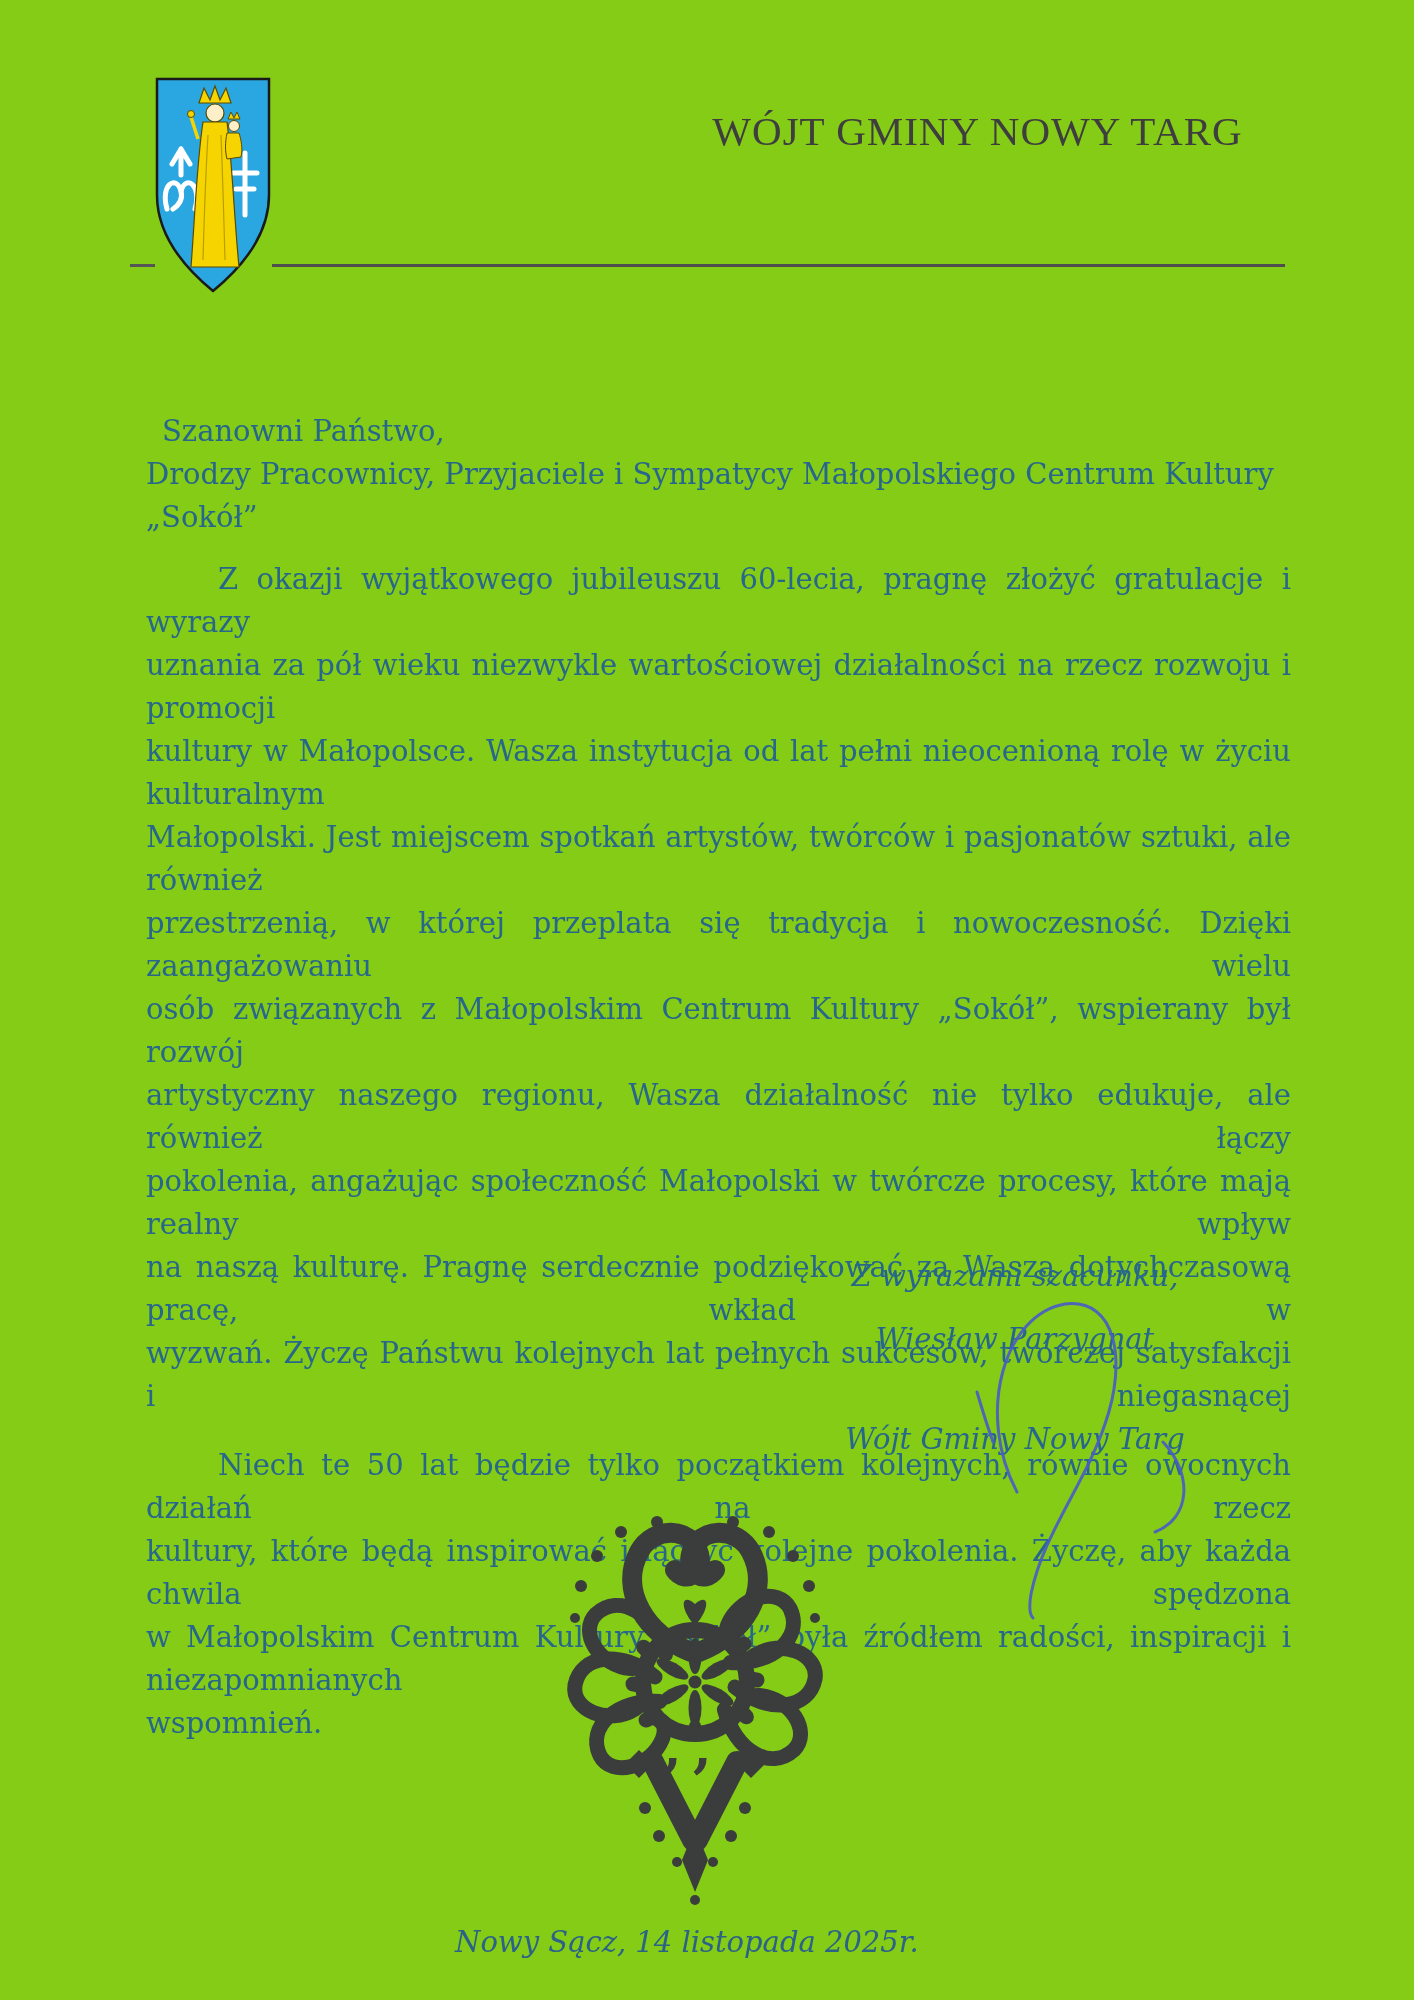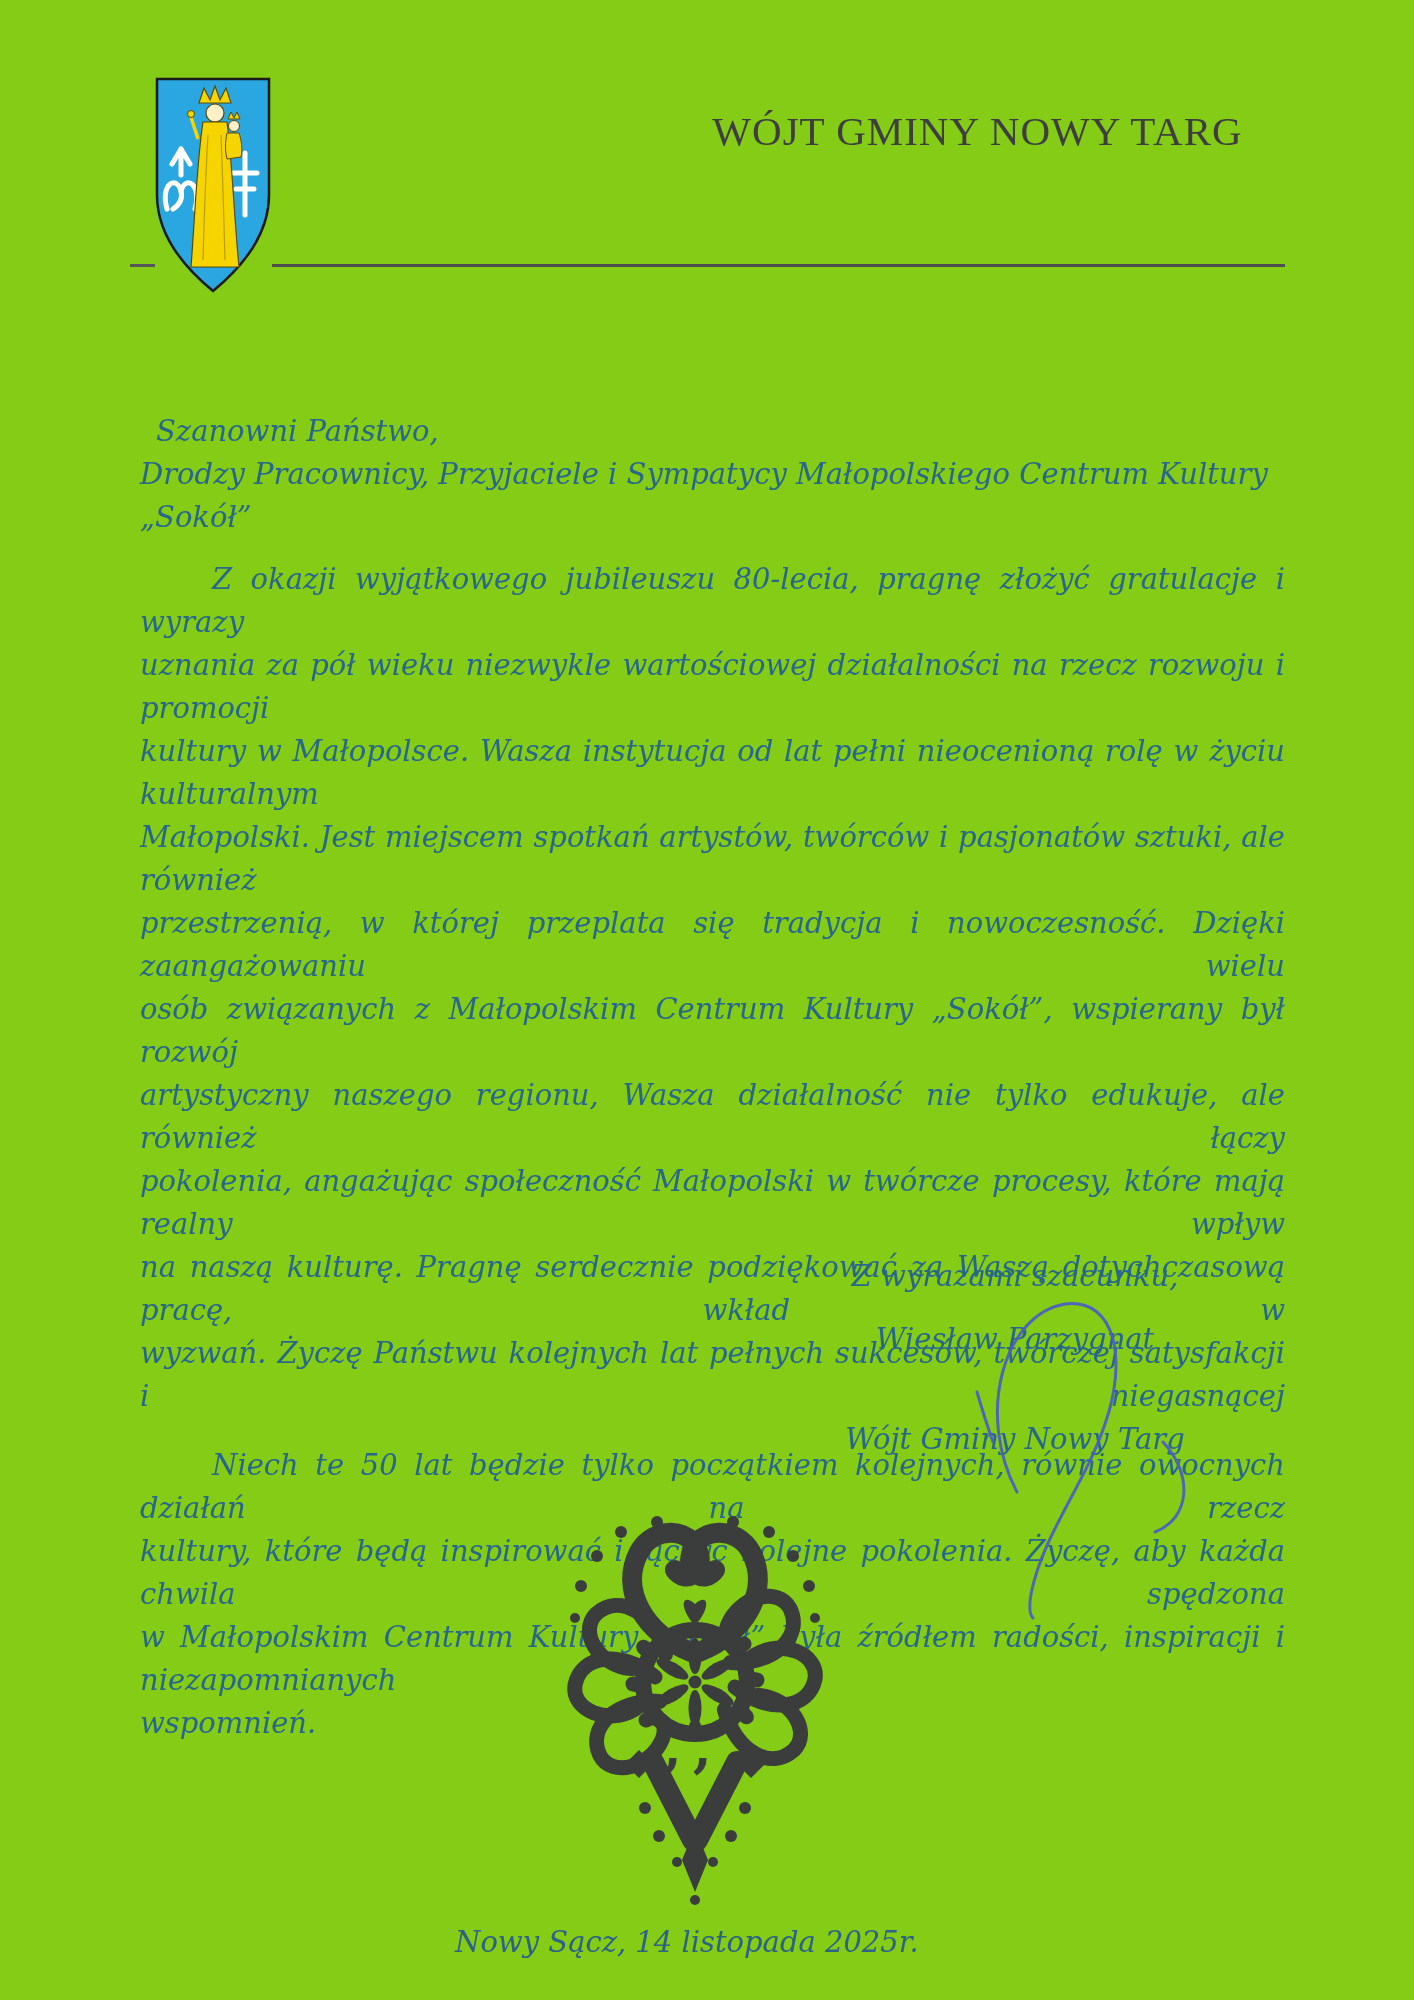--- a/index.html
+++ b/index.html
@@ -13,22 +13,22 @@
     position:absolute; left:695px; top:107px; width:565px;
     font-family:"Liberation Serif","DejaVu Serif",serif;
     font-size:41px; font-weight:400; letter-spacing:1px; color:#3e3e3e;
     text-align:center; white-space:nowrap;
   }
   .rule-dash { position:absolute; left:130px; top:264px; width:25px; height:3px; background:#565656; }
   .rule { position:absolute; left:272px; top:264px; width:1013px; height:3px; background:#4e4e4e; }
 
   
   .letter-body {
-    position:absolute; left:140px; top:410px; width:1145px;
-    font-style:italic; font-size:29px; line-height:43px; color:#27678c;
+    position:absolute; left:146px; top:410px; width:1145px;
+    font-size:29px; line-height:43px; color:#27678c;
   }
   .salut1 { padding-left:16px; }
   .paragraph { margin-top:19px; }
   .paragraph.p2 { margin-top:26px; }
   .paragraph .line { text-align:justify; }
   .paragraph .line.just { text-align-last:justify; }
   .paragraph .line:first-child { text-indent:72px; }
 
   
   .closing {
@@ -80,21 +80,21 @@
   </svg>
 
   <div class="header-title">WÓJT GMINY NOWY TARG</div>
   <div class="rule-dash"></div>
   <div class="rule"></div>
 
   <div class="letter-body">
     <div class="salut1">Szanowni Państwo,</div>
     <div class="salut2">Drodzy Pracownicy, Przyjaciele i Sympatycy Małopolskiego Centrum Kultury „Sokół”</div>
     <div class="paragraph p1">
-        <div class="line just">Z okazji wyjątkowego jubileuszu 80-lecia, pragnę złożyć gratulacje i wyrazy</div>
+        <div class="line just">Z okazji wyjątkowego jubileuszu 60-lecia, pragnę złożyć gratulacje i wyrazy</div>
         <div class="line just">uznania za pół wieku niezwykle wartościowej działalności na rzecz rozwoju i promocji</div>
         <div class="line just">kultury w Małopolsce. Wasza instytucja od lat pełni nieocenioną rolę w życiu kulturalnym</div>
         <div class="line just">Małopolski. Jest miejscem spotkań artystów, twórców i pasjonatów sztuki, ale również</div>
         <div class="line just">przestrzenią, w której przeplata się tradycja i nowoczesność. Dzięki zaangażowaniu wielu</div>
         <div class="line just">osób związanych z Małopolskim Centrum Kultury „Sokół”, wspierany był rozwój</div>
         <div class="line just">artystyczny naszego regionu, Wasza działalność nie tylko edukuje, ale również łączy</div>
         <div class="line just">pokolenia, angażując społeczność Małopolski w twórcze procesy, które mają realny wpływ</div>
         <div class="line just">na naszą kulturę. Pragnę serdecznie podziękować za Waszą dotychczasową pracę, wkład w</div>
         <div class="line just">wyzwań. Życzę Państwu kolejnych lat pełnych sukcesów, twórczej satysfakcji i niegasnącej</div>
       </div>

